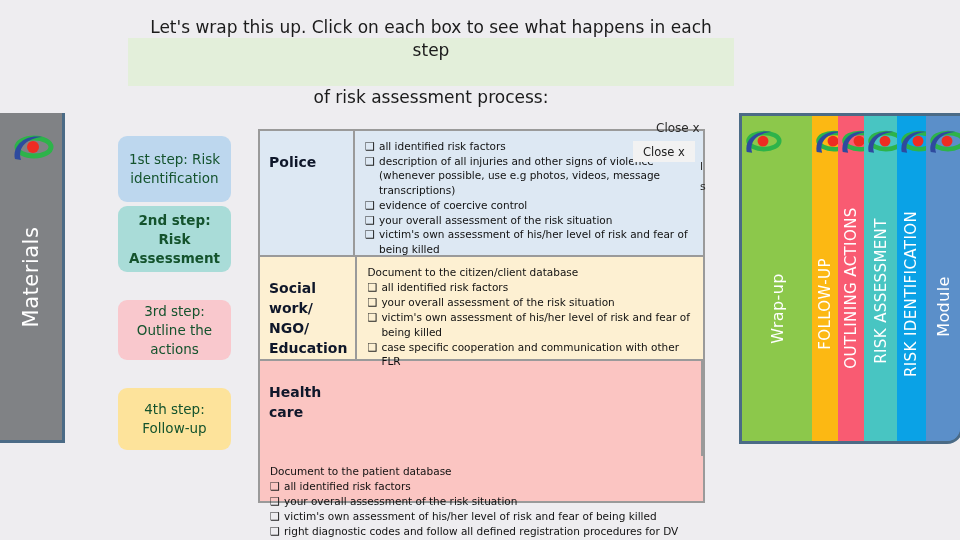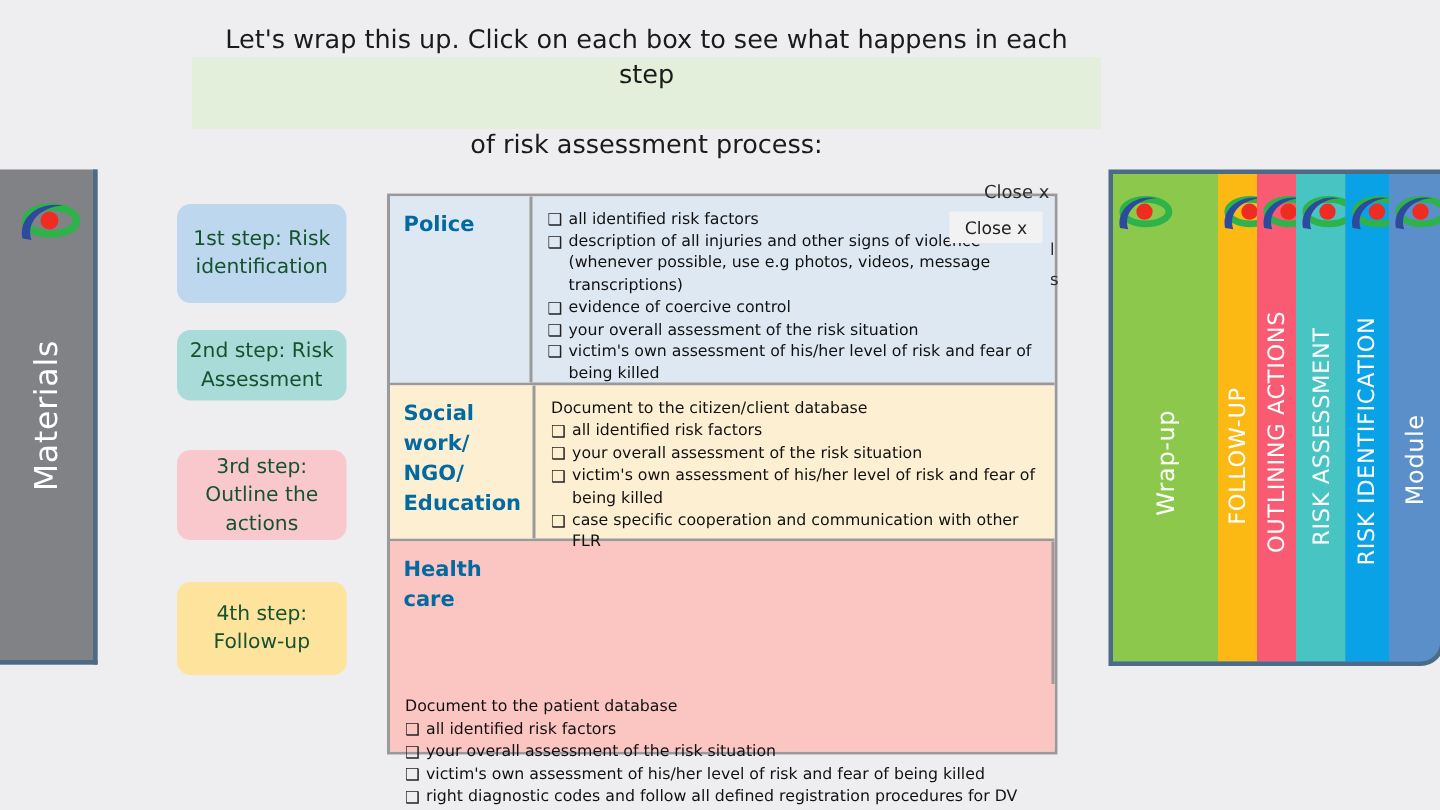--- a/index.html
+++ b/index.html
@@ -41,39 +41,39 @@
   
   .step-box{
     position:absolute;left:118px;width:113px;
     border-radius:9px;
     display:flex;align-items:center;justify-content:center;
     text-align:center;
     font-size:13.5px;line-height:19px;color:#14532d;
     padding:4px 7px;box-sizing:border-box;
   }
   #step-1{top:136px;height:66px;background:#bdd7ee;}
-  #step-2{top:220px;height:47px;background:#a9dcd8;}
+  #step-2{top:206px;height:66px;background:#a9dcd8;font-weight:bold;}
   #step-3{top:300px;height:60px;background:#f9c8cd;}
   #step-4{top:388px;height:62px;background:#fde39b;}
 
   
   #sector-table{
     position:absolute;left:258px;top:129px;width:447px;height:374px;
     border:2px solid #9a9a9a;box-sizing:border-box;
     display:flex;flex-direction:column;
     background:#ffffff;
   }
   .sector-row{display:flex;flex:0 0 auto;border-bottom:2px solid #9a9a9a;box-sizing:border-box;}
   .sector-row:last-child{border-bottom:none;}
   .sector-name{
     flex:0 0 95px;
     border-right:2px solid #9a9a9a;
     box-sizing:border-box;
-    padding:9px 8px 6px 9px;
-    font-size:14px;font-weight:bold;line-height:20px;color:#0369a1;
+    padding:21px 8px 6px 9px;
+    font-size:14px;font-weight:bold;line-height:20px;color:#0f172a;
   }
   .sector-body{
     flex:1 1 auto;box-sizing:border-box;
     padding:8px 6px 8px 10px;
     font-size:10.5px;line-height:14.4px;color:#111;
     position:relative;
   }
   .sector-intro{margin:0 0 1px 0;}
   .chk-list{list-style:none;margin:0;padding:0;}
   .chk-list li{

